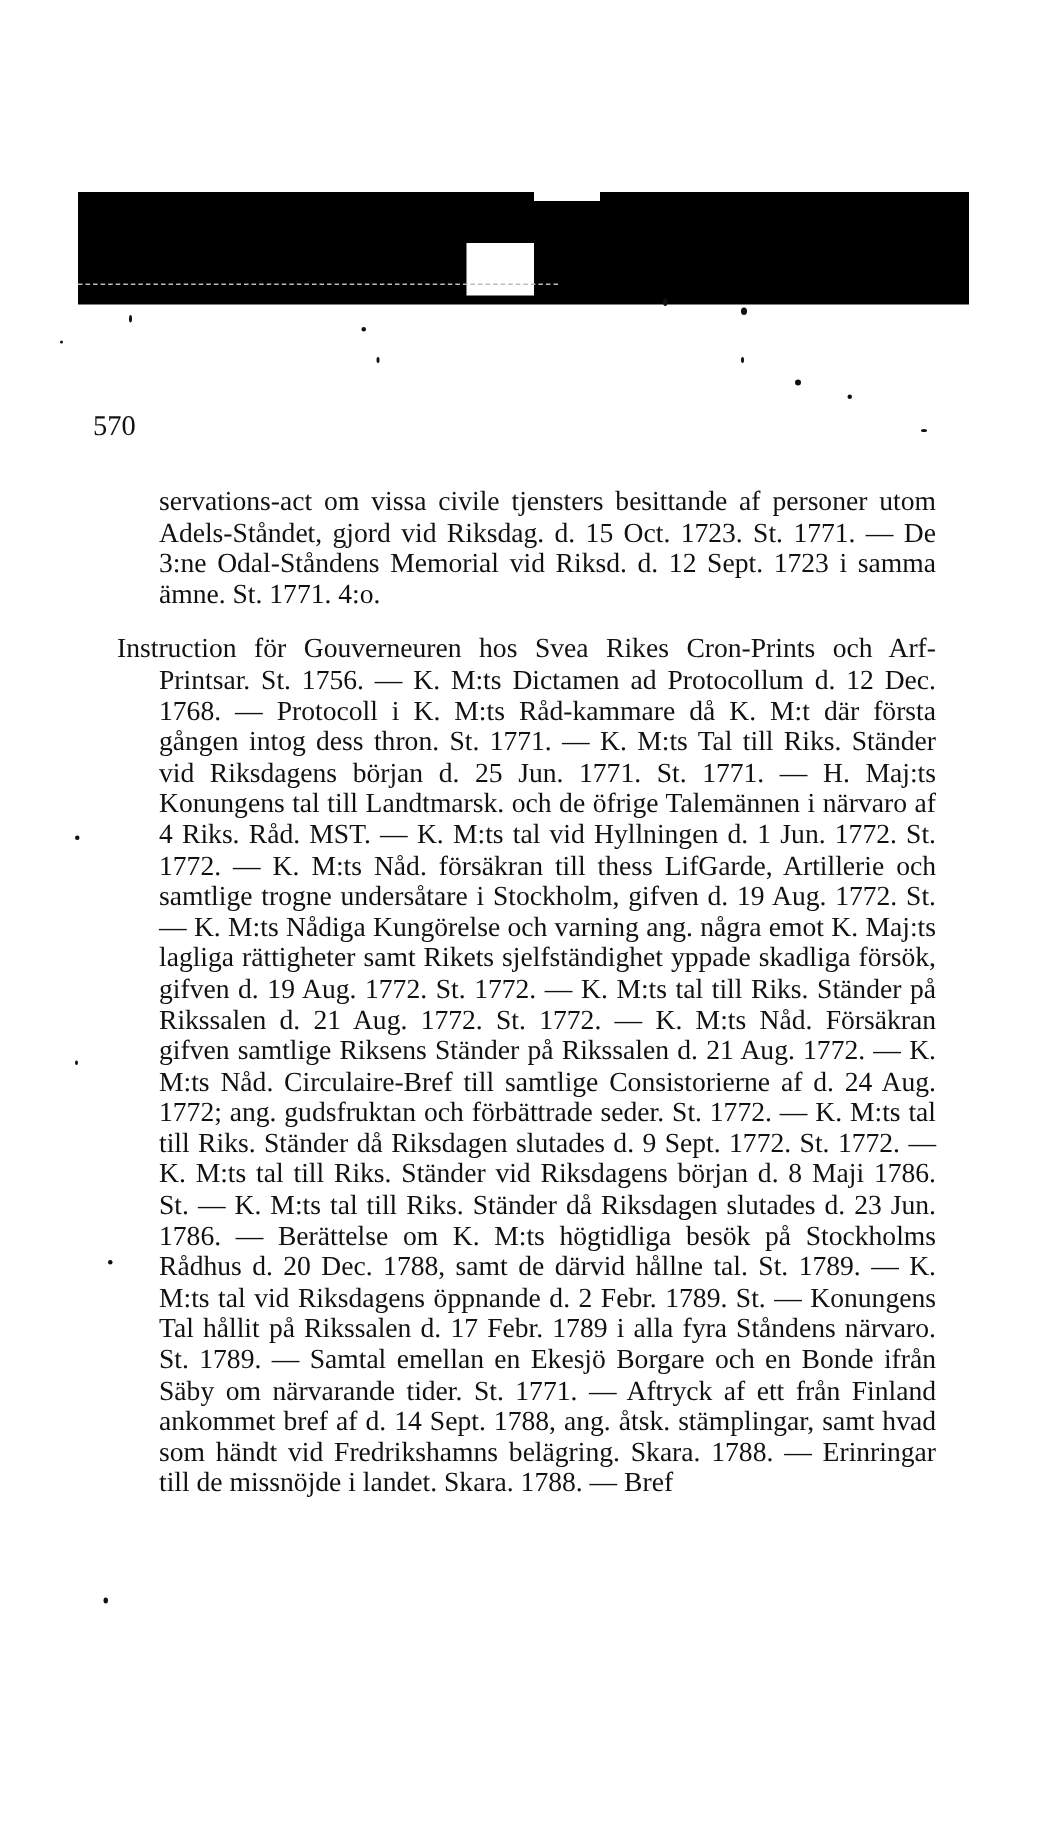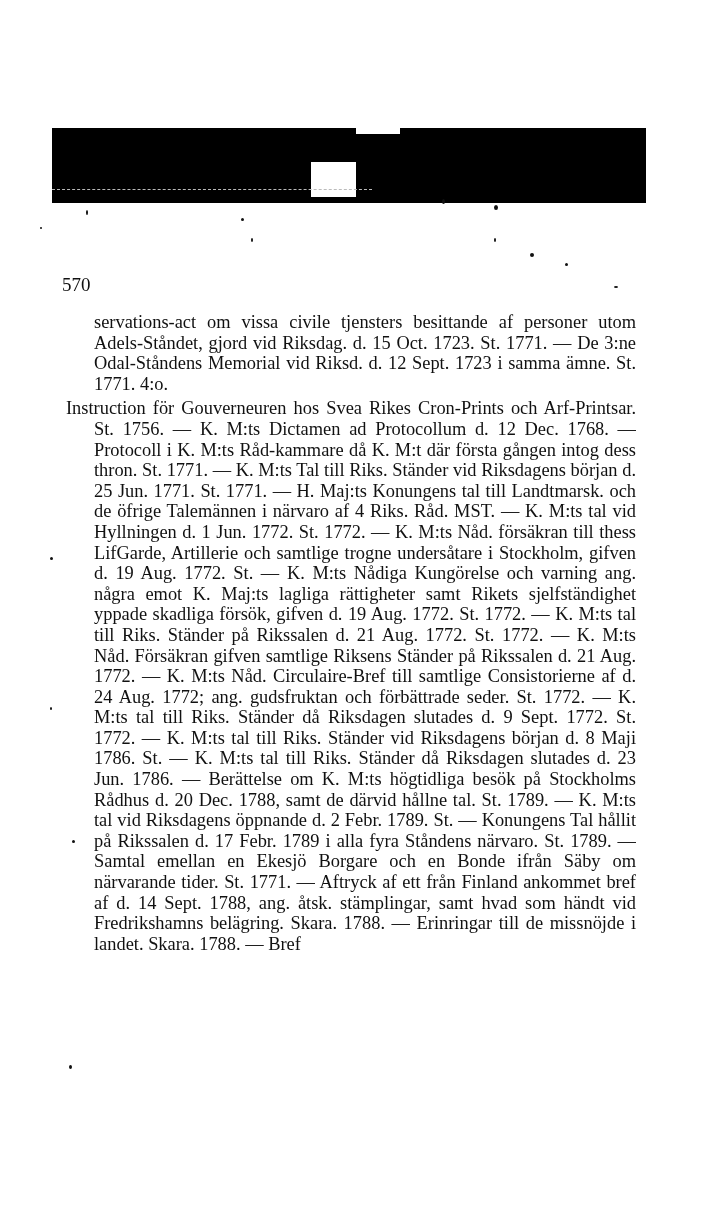--- a/index.html
+++ b/index.html
@@ -7,21 +7,21 @@
   .black-band { position: absolute; left: 52px; top: 128px; width: 594px; height: 75px; background: #000; }
   .band-notch { position: absolute; left: 259px; top: 34px; width: 45px; height: 35px; background: #fff; }
   .band-tab { position: absolute; left: 304px; top: 0; width: 44px; height: 6px; background: #fff; }
   .band-dash { position: absolute; left: 0; top: 61px; width: 320px; height: 0; border-top: 1px dashed #bbb; }
   .speck { position: absolute; background: #111; border-radius: 50%; }
   .header { position: absolute; left: 62px; top: 272px; width: 600px; height: 28px; }
   .page-number { position: absolute; left: 0; top: 2px; font-family: "Liberation Serif", serif; font-size: 19px; color: #111; }
   .running-title { position: absolute; left: 136px; top: 4px; font-family: "Liberation Serif", serif; font-size: 12px; font-weight: bold; letter-spacing: 6px; color: #111; }
   .body-text { position: absolute; left: 62px; top: 308px; width: 578px;
     font-family: "Liberation Serif", serif; font-size: 18.4px; line-height: 20.6px; color: #111; text-align: justify; }
-  .entry { margin: 4px; text-indent: -28px; padding-left: 28px; }
+  .entry { margin: 16px; text-indent: -28px; padding-left: 28px; }
   .entry.cont { text-indent: 0; }
 </style>
 </head>
 <body>
 
 <div class="black-band">
   <div class="band-notch"></div>
   <div class="band-tab"></div>
   <div class="band-dash"></div>
 </div>

